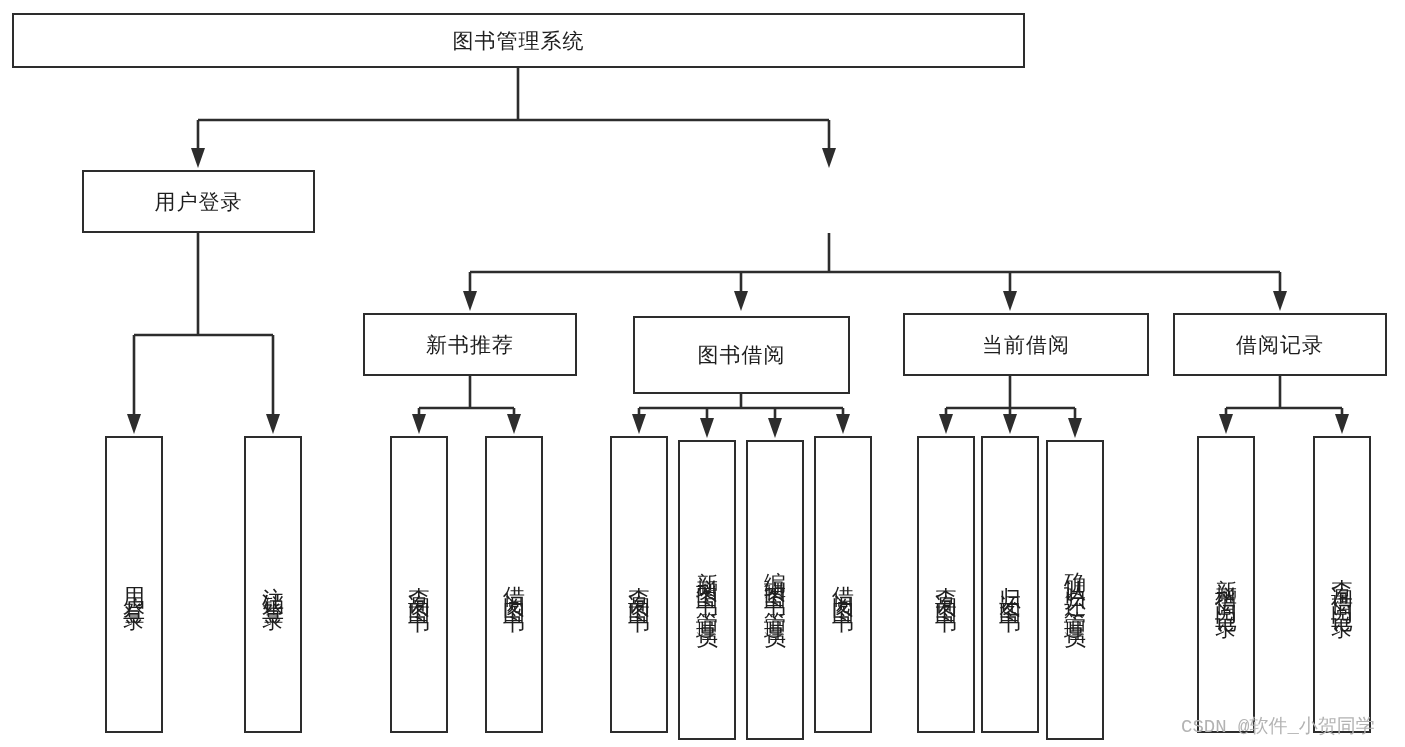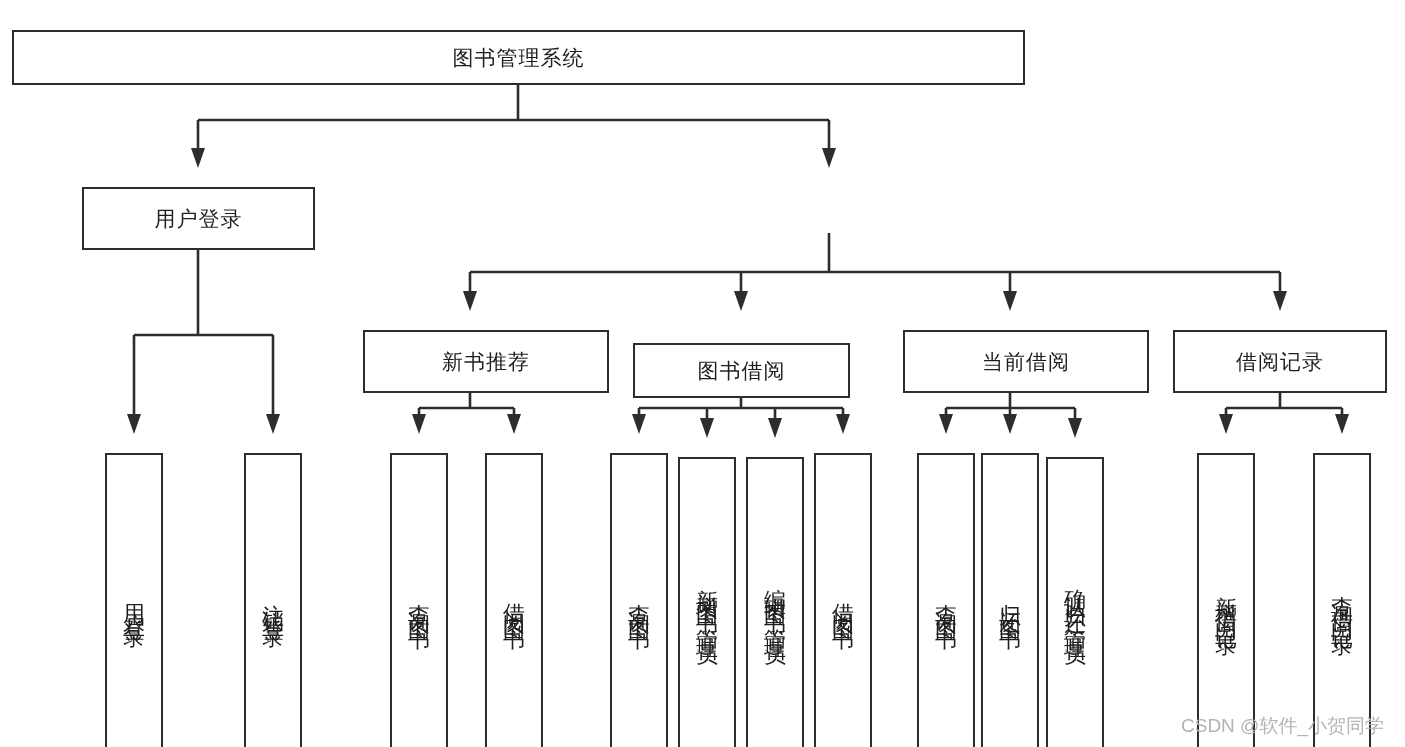--- a/index.html
+++ b/index.html
@@ -29,21 +29,20 @@
     stroke: none;
   }
   .hbox, .vbox {
     position: absolute;
     box-sizing: border-box;
     border: 2.5px solid var(--line, #2d2d2d);
     background: #ffffff;
     display: flex;
     align-items: center;
     justify-content: center;
-    margin-top: 17px;
   }
   .hbox span {
     font-size: 21px;
     color: var(--text, #1e1e1e);
     letter-spacing: 1px;
     white-space: nowrap;
   }
   .vbox { width: 58px; top: 436px; height: 297px; }
   .vbox span {
     writing-mode: vertical-lr;
@@ -56,20 +55,21 @@
   }
   .vbox.low { top: 440px; height: 300px; }
   .watermark {
     position: absolute;
     left: 1181px;
     top: 713px;
     font-size: 19px;
     color: var(--wm, #b3b3b3);
     white-space: nowrap;
     z-index: 5;
+    font-family: Liberation Mono, monospace;
   }
 </style>
 </head>
 <body>
 
 <div class="stage">
 
   <svg class="connectors" viewBox="0 0 1405 747" xmlns="http://www.w3.org/2000/svg">
 
     <g>
@@ -121,24 +121,24 @@
   </svg>
 
   <div class="hbox" style="left:12px; top:13px; width:1013px; height:55px">
     <span>图书管理系统</span>
   </div>
 
   <div class="hbox" style="left:82px; top:170px; width:233px; height:63px">
     <span>用户登录</span>
   </div>
 
-  <div class="hbox" style="left:363px; top:313px; width:246px; height:63px">
+  <div class="hbox" style="left:363px; top:313px; width:214px; height:63px">
     <span>新书推荐</span>
   </div>
-  <div class="hbox" style="left:633px; top:326px; width:217px; height:55px">
+  <div class="hbox" style="left:633px; top:316px; width:217px; height:78px">
     <span>图书借阅</span>
   </div>
   <div class="hbox" style="left:903px; top:313px; width:246px; height:63px">
     <span>当前借阅</span>
   </div>
   <div class="hbox" style="left:1173px; top:313px; width:214px; height:63px">
     <span>借阅记录</span>
   </div>
 
   <div class="vbox" style="left:105px">

